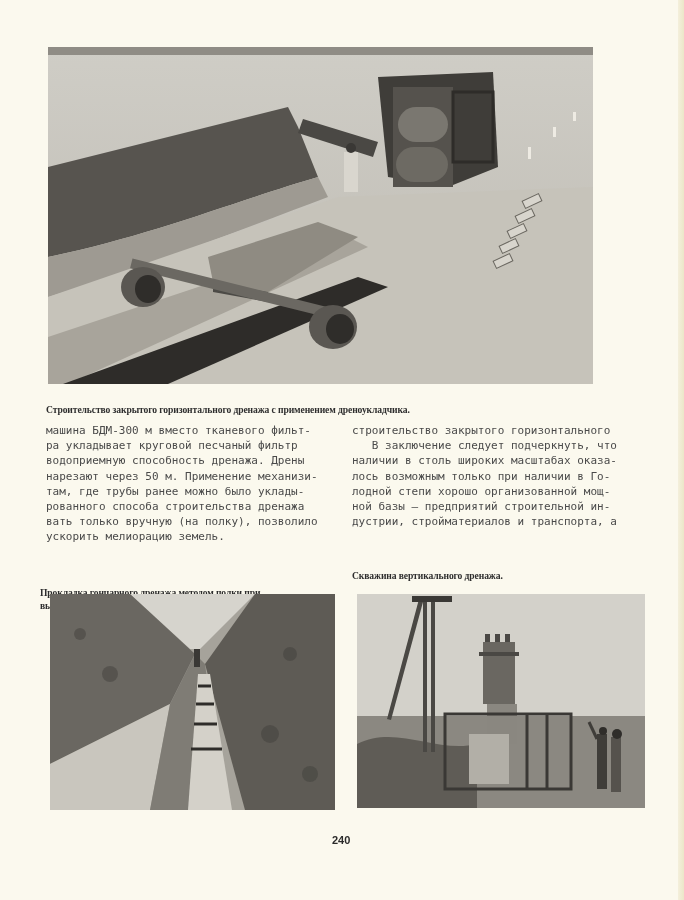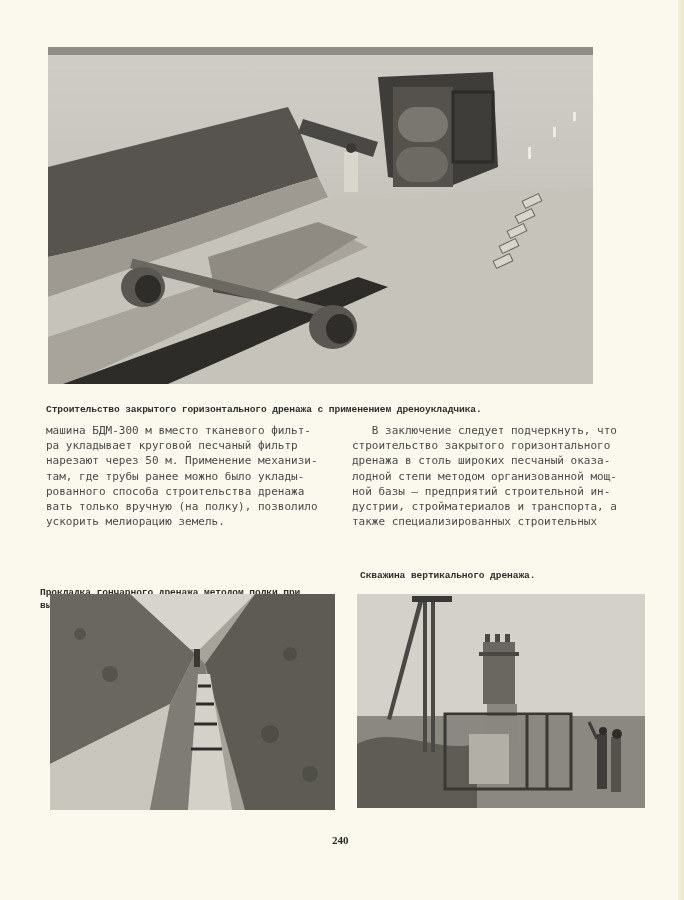--- a/index.html
+++ b/index.html
@@ -13,36 +13,36 @@
       position: absolute; top: 0; right: 0; width: 6px; height: 900px;
       background: linear-gradient(to right, #f4f0dc, #ece6c8);
     }
     .photo {
       position: absolute; overflow: hidden;
       background: #b9b6ad;
     }
     .photo svg { display: block; width: 100%; height: 100%; }
     .caption {
       position: absolute;
-      font-family: Liberation Mono, monospace;
+      font-family: Liberation Serif, serif;
       font-size: 9.6px; line-height: 13px;
       color: #2e2e2e; font-weight: bold;
       letter-spacing: -0.1px;
     }
     .col {
       position: absolute;
       font-family: "DejaVu Sans Mono", monospace;
       font-size: 11px; line-height: 15.2px;
       color: #4a4a4a;
       text-align: justify;
     }
     .col .line { display: block; white-space: pre; }
     .page-number {
       position: absolute; left: 332px; top: 834px;
-      font-family: Liberation Serif, serif; font-weight: bold;
+      font-family: Liberation Sans, sans-serif; font-weight: bold;
       font-size: 11px; color: #2a2a2a;
     }
   </style>
 </head>
 <body>
 
 <div class="page-edge"></div>
 
 <div class="photo" style="left:48px; top:47px; width:545px; height:337px;">
   <svg viewBox="0 0 545 337" preserveAspectRatio="none">
@@ -97,42 +97,43 @@
         <rect x="525" y="65" width="3" height="9"></rect>
       </g>
   </svg>
 </div>
 
 <div class="caption" style="left:46px; top:403px; width:600px; white-space:nowrap;">Строительство закрытого горизонтального дренажа с применением дреноукладчика.</div>
 
 <div class="col" style="left:46px; top:423px; width:296px;">
   <span class="line">машина БДМ-300 м вместо тканевого фильт-</span>
   <span class="line">ра укладывает круговой песчаный фильтр</span>
+  <span class="line">водоприемную способность дренажа. Дрены</span>
   <span class="line">нарезают через 50 м. Применение механизи-</span>
   <span class="line">там, где трубы ранее можно было уклады-</span>
   <span class="line">рованного способа строительства дренажа</span>
   <span class="line">вать только вручную (на полку), позволило</span>
   <span class="line">ускорить мелиорацию земель.</span>
 </div>
 
 <div class="col" style="left:352px; top:423px; width:296px;">
+  <span class="line">строительство закрытого горизонтального</span>
   <span class="line">   В заключение следует подчеркнуть, что</span>
-  <span class="line">строительство закрытого горизонтального</span>
-  <span class="line">дренажа в столь широких песчаный оказа-</span>
-  <span class="line">лодной степи методом организованной мощ-</span>
+  <span class="line">наличии в столь широких масштабах оказа-</span>
+  <span class="line">лось возможным только при наличии в Го-</span>
+  <span class="line">лодной степи хорошо организованной мощ-</span>
   <span class="line">ной базы — предприятий строительной ин-</span>
   <span class="line">дустрии, стройматериалов и транспорта, а</span>
-  <span class="line">также специализированных строительных</span>
 </div>
 
 <div class="caption" style="left:40px; top:556px; width:296px;margin-top:30px;">
   <div style="white-space:nowrap;">Прокладка гончарного дренажа методом полки при</div>
   <div style="white-space:nowrap;">высоком уровне грунтовых вод.</div>
 </div>
-<div class="caption" style="left:352px; top:569px; width:296px; white-space:nowrap;margin-left:8px;">Скважина вертикального дренажа.</div>
+<div class="caption" style="left:352px; top:569px; width:296px; white-space:nowrap;">Скважина вертикального дренажа.</div>
 
 <div class="photo" style="left:50px; top:594px; width:285px; height:216px;">
   <svg viewBox="0 0 285 216" preserveAspectRatio="none">
     <rect width="285" height="216" fill="#a6a39b"></rect>
     <path d="M80 0 L205 0 L150 55 L140 55 Z" fill="#d6d4cd"></path>
     <path d="M0 0 L80 0 L145 60 L120 110 L0 170 Z" fill="#6a6761"></path>
     <path d="M205 0 L285 0 L285 216 L195 216 L155 70 Z" fill="#5e5b55"></path>
     <path d="M0 170 L120 110 L100 216 L0 216 Z" fill="#c9c6be"></path>
     <path d="M120 110 L145 60 L155 70 L175 216 L100 216 Z" fill="#7f7c75"></path>
 

